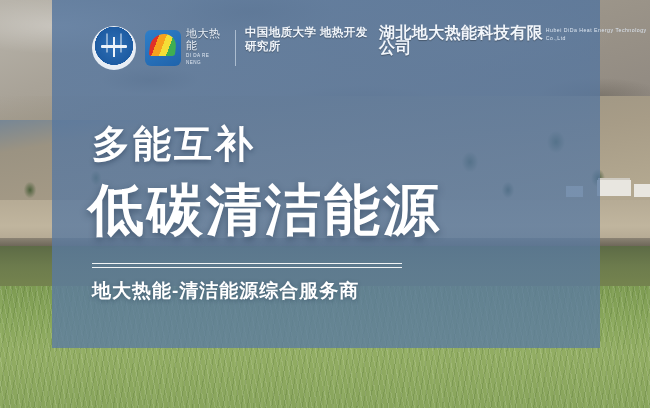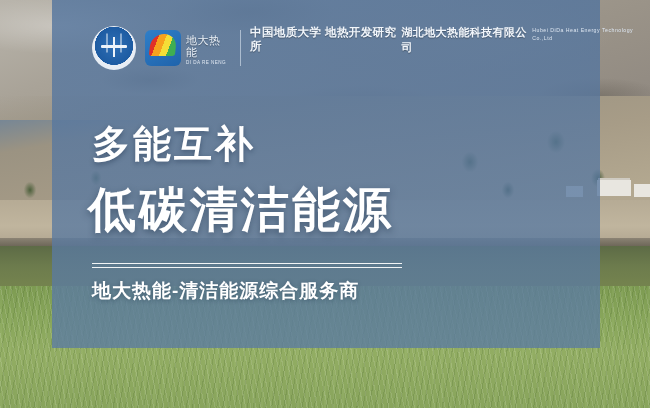--- a/index.html
+++ b/index.html
@@ -135,38 +135,38 @@
   }
   .vrule{
     width:1px;height:36px;margin:0 9px 0 10px;background:rgba(232,240,250,.55);flex:0 0 auto;
   }
   .inst{display:flex;flex-direction:row;justify-content:center;height:46px;}
   .inst-l1{
     font-size:11.5px;line-height:14px;color:#f2f6fb;font-weight:700;letter-spacing:.4px;
     text-shadow:0 1px 1px rgba(0,0,0,.30);
   }
   .inst-l2{
-    font-size:11px;line-height:15px;color:#f2f6fb;font-weight:700;letter-spacing:.4px;
+    font-size:16px;line-height:15px;color:#f2f6fb;font-weight:700;letter-spacing:.4px;
     text-shadow:0 1px 1px rgba(0,0,0,.30);
   }
   .inst-l3{
     font-size:5.2px;line-height:8px;color:#dde6f1;letter-spacing:.5px;margin-top:1px;
   }
 
   
   .h-small{
     position:absolute;left:92px;top:121px;
     font-size:38px;line-height:46px;font-weight:700;color:#ffffff;
     letter-spacing:3px;
     text-shadow:0 2px 5px rgba(25,45,70,.45);
     white-space:nowrap;
   }
   .h-big{
     position:absolute;left:88px;top:175px;
-    font-size:48px;line-height:70px;font-weight:700;color:#ffffff;
+    font-size:56px;line-height:70px;font-weight:700;color:#ffffff;
     letter-spacing:3px;
     text-shadow:0 3px 7px rgba(25,45,70,.50);
     white-space:nowrap;
   }
   .rule{
     position:absolute;left:92px;top:263px;width:310px;height:3px;
     border-top:1.5px solid rgba(255,255,255,.92);
     border-bottom:1.5px solid rgba(255,255,255,.92);
     background:transparent;
   }

